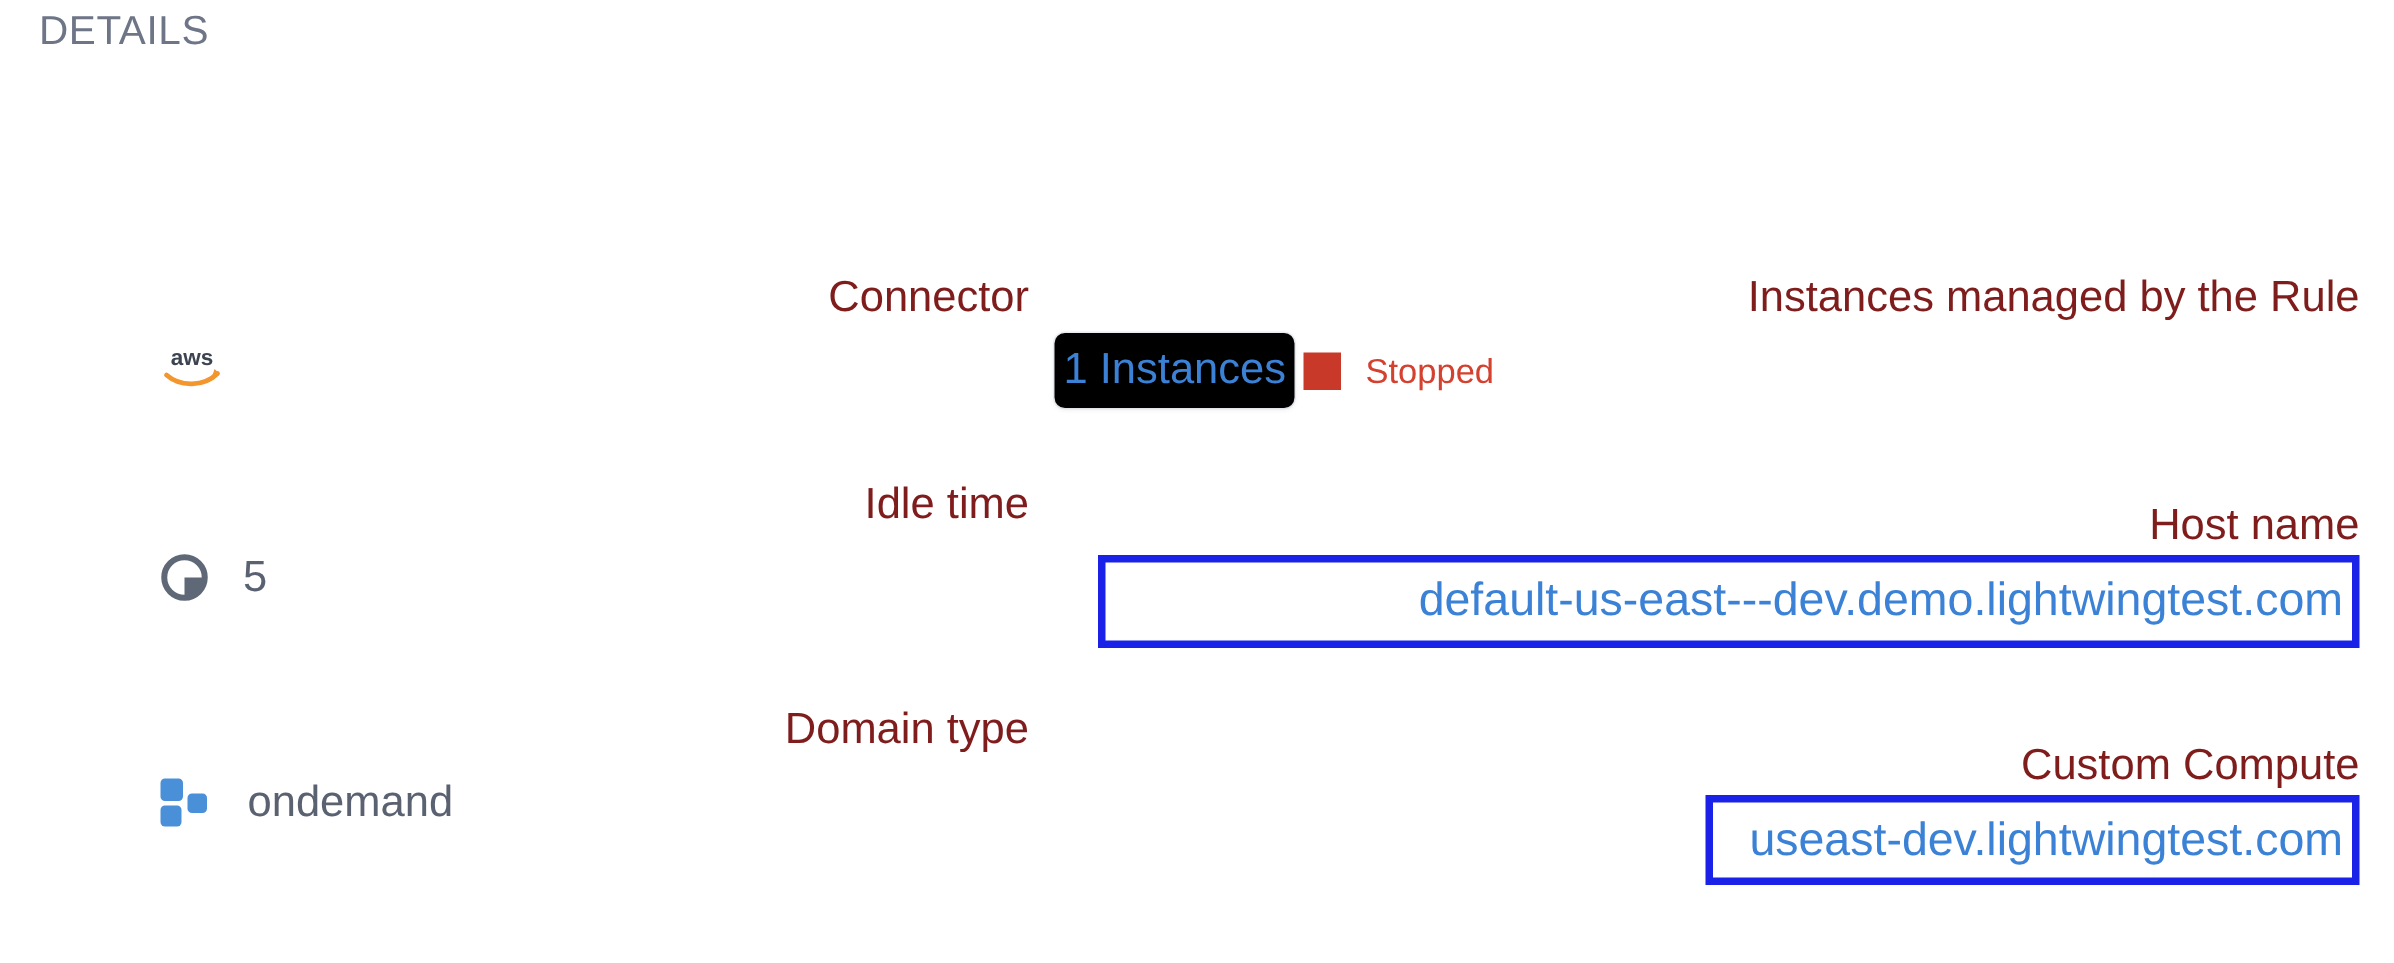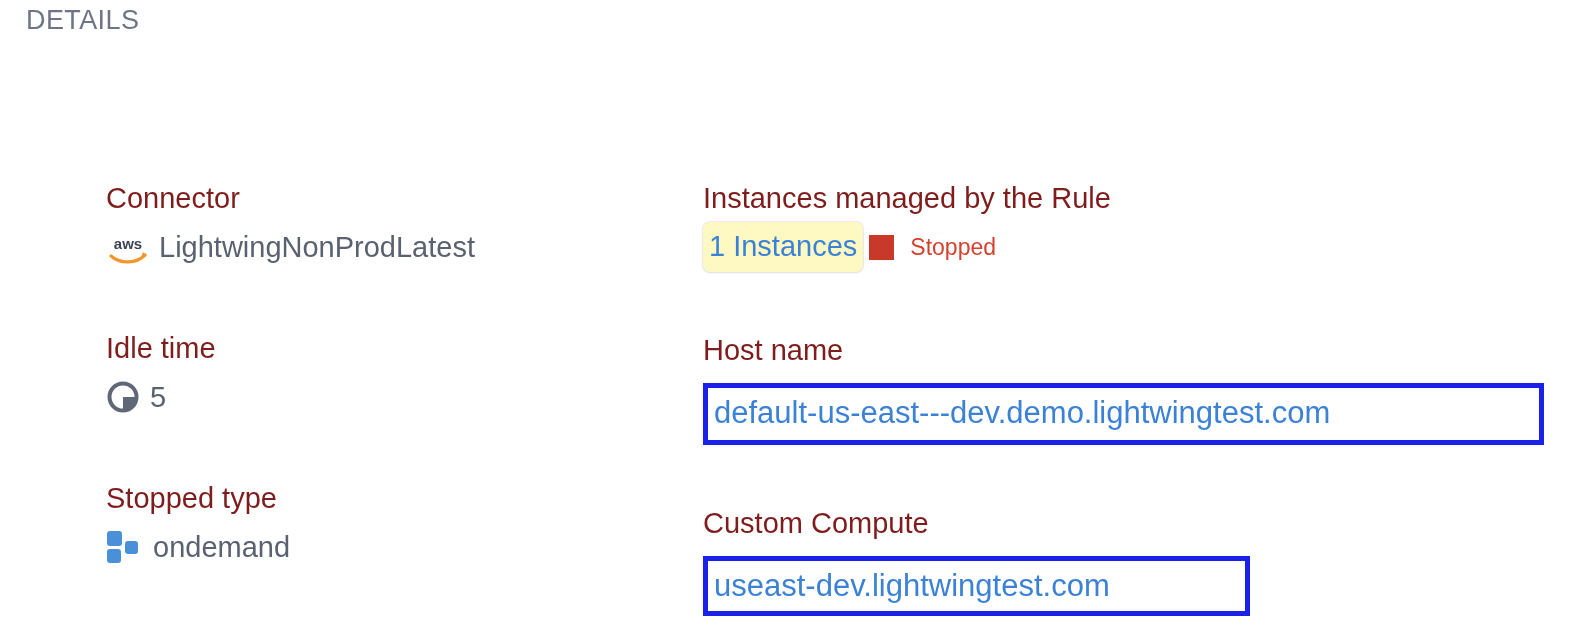--- a/index.html
+++ b/index.html
@@ -12,20 +12,21 @@
     height: 642px;
     font-family: "Liberation Sans", sans-serif;
     -webkit-font-smoothing: antialiased;
     overflow: hidden;
     position: relative;
   }
 
   .page {
     position: absolute;
     inset: 0;
+    text-align: right;
   }
 
   
   .section-title {
     position: absolute;
     left: 26px;
     top: 5px;
     font-size: 27px;
     letter-spacing: 0.4px;
     color: #6e7587;
@@ -62,20 +63,21 @@
   }
 
   .field-value {
     display: flex;
     align-items: center;
     font-size: 29px;
     line-height: 46px;
     color: #5a6271;
     white-space: nowrap;
     margin-top: 6px;
+    gap: 12px;
   }
 
   .value-text { display: inline-block; }
 
   
   .aws-icon {
     width: 44px;
     height: 34px;
     flex: 0 0 auto;
     margin-right: 9px;
@@ -103,21 +105,21 @@
   .instances-row {
     display: flex;
     align-items: center;
     margin-top: 4px;
   }
   .instances-chip {
     display: inline-block;
     font-size: 29px;
     line-height: 40px;
     color: #3b82d6;
-    background: #fef9c3;
+    background: #000000;
     border-radius: 7px;
     padding: 4px 6px 6px 6px;
     box-shadow: 0 1px 3px rgba(60,70,90,0.10), 0 0 0 1px rgba(200,206,218,0.30);
     white-space: nowrap;
   }
   .status-wrap {
     display: flex;
     align-items: center;
     margin-left: 6px;
   }
@@ -134,33 +136,33 @@
     color: #d4412f;
     margin-left: 16px;
     white-space: nowrap;
   }
 
   
   .highlight-box {
     display: inline-block;
     border: 5px solid #1a22e8;
     background: #ffffff;
-    padding: 2px 24px 4px 6px;
-    margin-top: 13px;
+    padding: 2px 6px 4px 6px;
+    margin-top: 0;
     box-sizing: border-box;
   }
   .highlight-box .link-text {
     font-size: 31px;
     line-height: 46px;
     color: #3b82d6;
     white-space: nowrap;
     display: inline-block;
   }
   .box-hostname { width: 841px; height: 62px; }
-  .box-domain   { width: 547px; height: 60px; }
+  .box-domain   { width: 436px; height: 60px; }
 </style>
 </head>
 <body>
 
 <div class="page">
 
   <div class="section-title">DETAILS</div>
 
   <div class="details-grid">
 
@@ -169,39 +171,38 @@
       <div class="field">
         <div class="field-label">Connector</div>
         <div class="field-value">
           <span class="aws-icon">
             <svg viewBox="0 0 44 34" width="44" height="34" xmlns="http://www.w3.org/2000/svg">
               <text x="22" y="17" font-family="Liberation Sans, sans-serif" font-size="15" font-weight="700" fill="#3c4351" text-anchor="middle">aws</text>
               <path d="M5 24 C14 32, 30 32, 39 23" stroke="#f2962d" stroke-width="3.2" fill="none" stroke-linecap="round"></path>
               <path d="M37 20 L40.5 23.2 L35.5 24.6 Z" fill="#f2962d"></path>
             </svg>
           </span>
-          <span class="value-text">LightwingNonProdLatest</span>
         </div>
       </div>
 
       <div class="field">
         <div class="field-label">Idle time</div>
         <div class="field-value">
           <span class="clock-icon">
             <svg viewBox="0 0 34 34" width="34" height="34" xmlns="http://www.w3.org/2000/svg">
               <circle cx="17" cy="17" r="13.5" fill="none" stroke="#5f6877" stroke-width="4"></circle>
               <path d="M17 17 L17 4.2 A12.8 12.8 0 0 1 29.8 17 Z" fill="#5f6877" transform="rotate(90 17 17)"></path>
             </svg>
           </span>
           <span class="value-text">5</span>
         </div>
       </div>
 
       <div class="field">
-        <div class="field-label">Stopped type</div>
+        <div class="field-label">Domain type</div>
         <div class="field-value">
           <span class="blocks-icon">
             <svg viewBox="0 0 38 36" width="38" height="36" xmlns="http://www.w3.org/2000/svg">
               <rect x="1" y="2" width="15" height="15" rx="3" fill="#4a90d9"></rect>
               <rect x="19" y="12" width="13" height="13" rx="3" fill="#4a90d9"></rect>
               <rect x="1" y="20" width="14" height="14" rx="3" fill="#4a90d9"></rect>
             </svg>
           </span>
           <span class="value-text">ondemand</span>
         </div>

